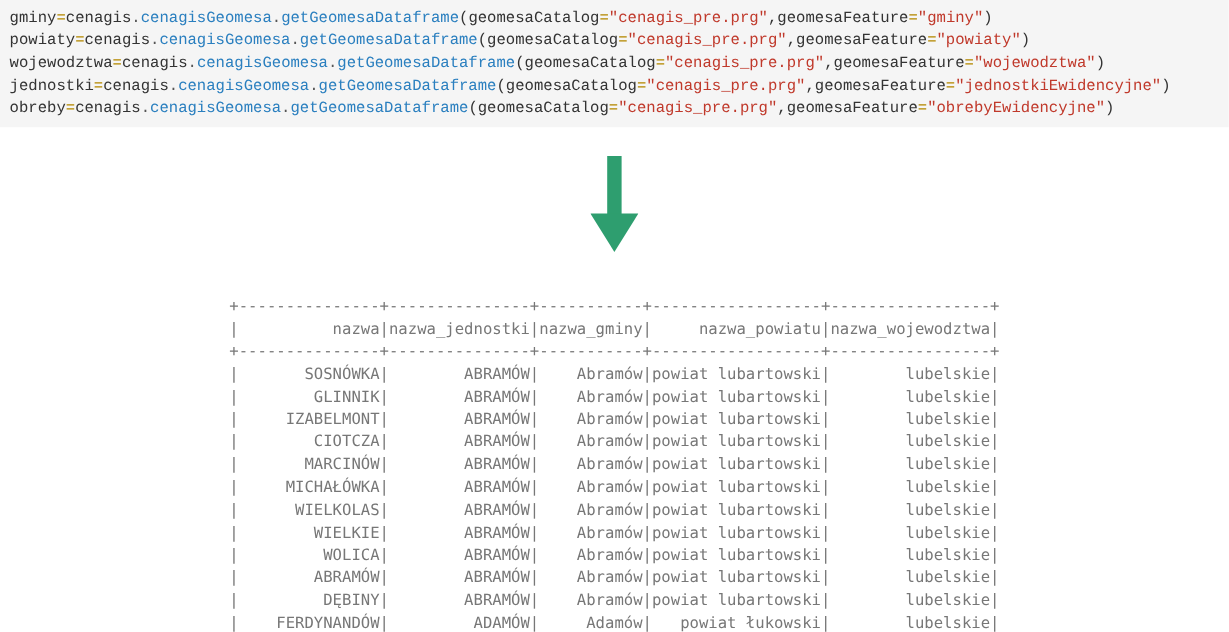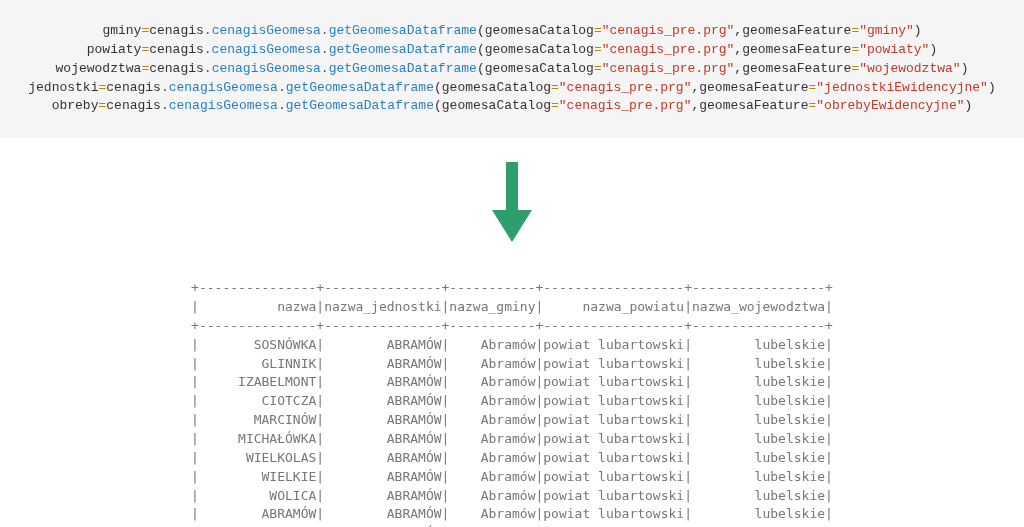--- a/index.html
+++ b/index.html
@@ -6,24 +6,23 @@
       margin: 0;
       padding: 0;
       font-family: Consolas, "Courier New", monospace;
       font-size: 13px;
       width: 1024px;
       background: #fff;
       color: #333;
     }
     .code-block {
       background: #f5f5f5;
-      padding: 22px 8px;
+      padding: 6px 8px;
       line-height: 1.45;
       white-space: pre;
-      text-align: center;
     }
     .code-line { display: block; }
     .tok-var { color: #333; }
     .tok-eq { color: #b58900; }
     .tok-obj { color: #333; }
     .tok-dot { color: #555; }
     .tok-mod { color: #2a7fbf; }
     .tok-fn  { color: #2a7fbf; }
     .tok-par { color: #333; }
     .tok-kw  { color: #333; }

